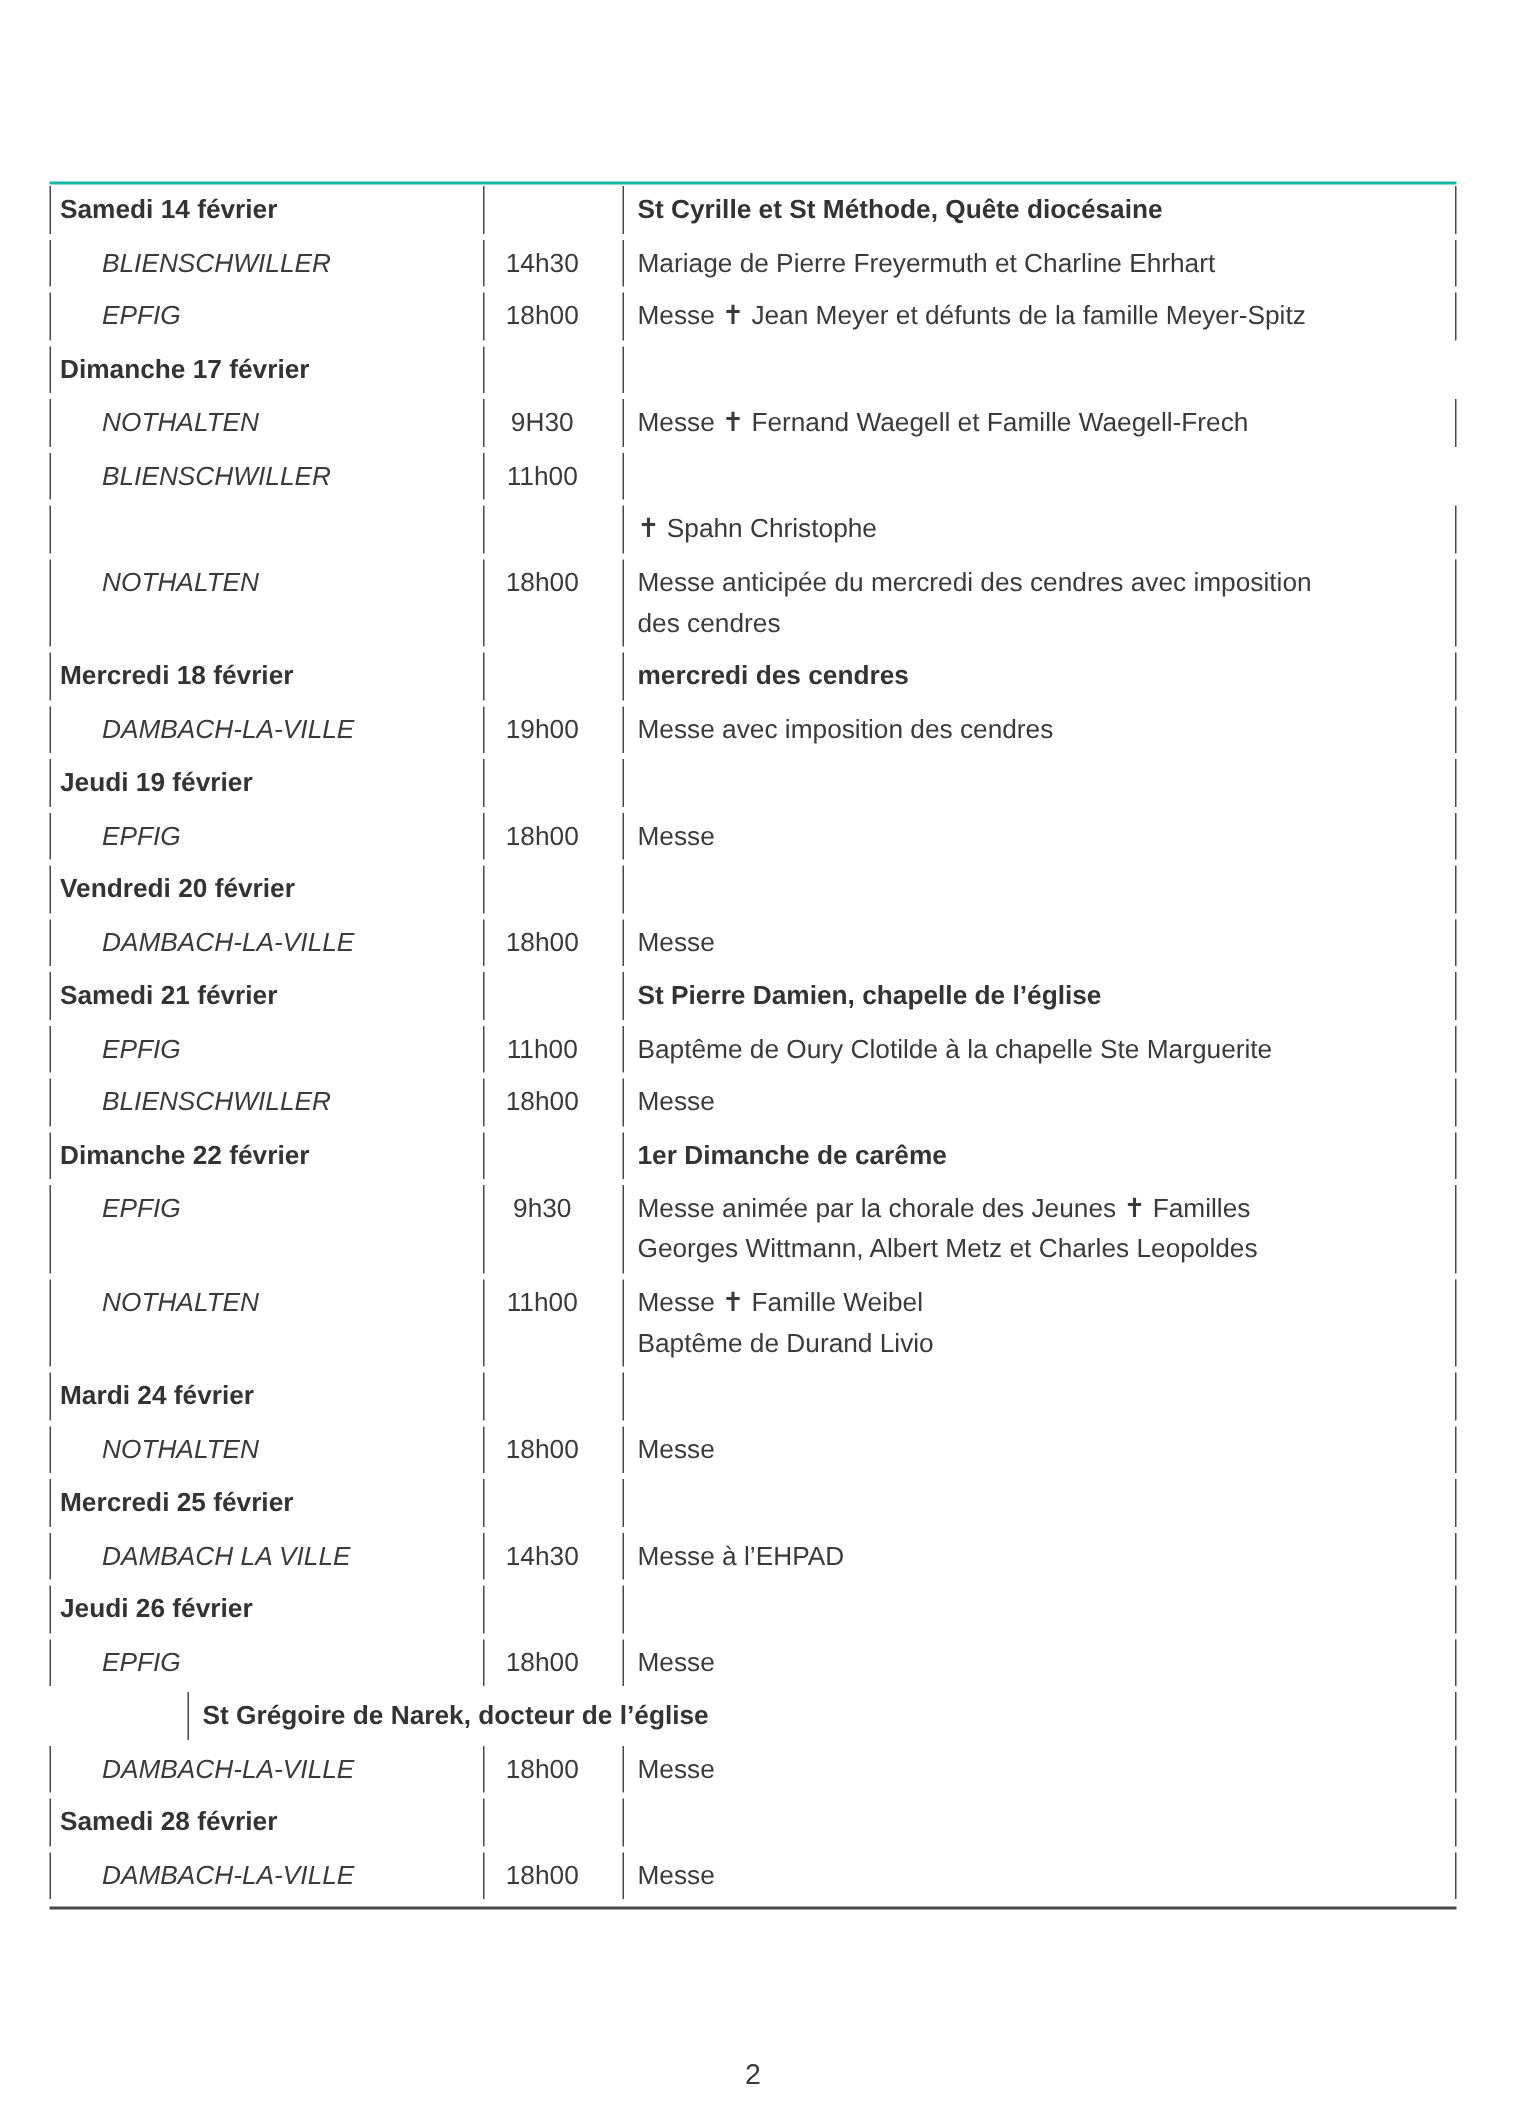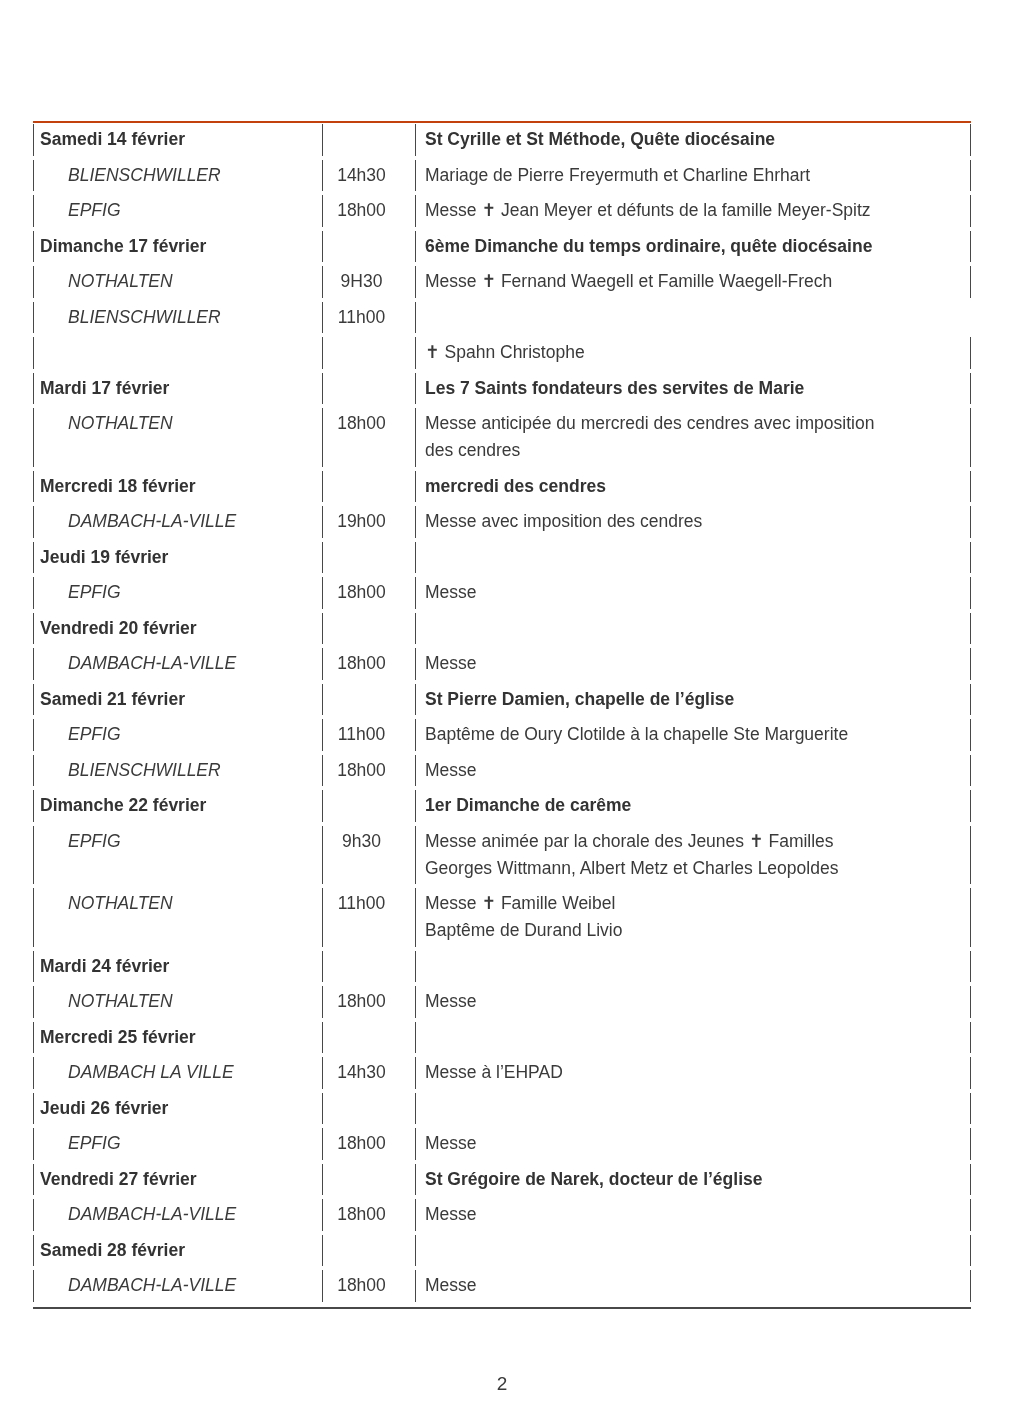--- a/index.html
+++ b/index.html
@@ -13,21 +13,21 @@
     position: relative;
     font-family: "Liberation Sans", "DejaVu Sans", sans-serif;
     color: #3a3a3a;
     overflow: hidden;
   }
   .schedule-table {
     position: absolute;
     left: 33px;
     top: 121px;
     width: 938px;
-    border-top: 2px solid #c2410c;
+    border-top: 2px solid #14b8a6;
     border-bottom: 2px solid #484848;
     box-sizing: border-box;
     padding-top: 1px;
   }
   .t-row {
     display: flex;
     margin-bottom: 4px;
     align-items: stretch;
   }
   .t-row:last-child { margin-bottom: 5px; }
@@ -89,40 +89,34 @@
       <div class="cell c-desc">Mariage de Pierre Freyermuth et Charline Ehrhart</div>
     </div>
     <div class="t-row">
       <div class="cell c-date location">EPFIG</div>
       <div class="cell c-time">18h00</div>
       <div class="cell c-desc">Messe ✝ Jean Meyer et défunts de la famille Meyer-Spitz</div>
     </div>
     <div class="t-row">
       <div class="cell c-date day">Dimanche 17 février</div>
       <div class="cell c-time"></div>
-      <div class="cell c-desc bold">6ème Dimanche du temps ordinaire, quête diocésaine</div>
     </div>
     <div class="t-row">
       <div class="cell c-date location">NOTHALTEN</div>
       <div class="cell c-time">9H30</div>
       <div class="cell c-desc">Messe ✝ Fernand Waegell et Famille Waegell-Frech</div>
     </div>
     <div class="t-row">
       <div class="cell c-date location">BLIENSCHWILLER</div>
       <div class="cell c-time">11h00</div>
     </div>
     <div class="t-row">
       <div class="cell c-date location"></div>
       <div class="cell c-time"></div>
       <div class="cell c-desc">✝ Spahn Christophe</div>
-    </div>
-    <div class="t-row">
-      <div class="cell c-date day">Mardi 17 février</div>
-      <div class="cell c-time"></div>
-      <div class="cell c-desc bold">Les 7 Saints fondateurs des servites de Marie</div>
     </div>
     <div class="t-row">
       <div class="cell c-date location">NOTHALTEN</div>
       <div class="cell c-time">18h00</div>
       <div class="cell c-desc">Messe anticipée du mercredi des cendres avec imposition
 des cendres</div>
     </div>
     <div class="t-row">
       <div class="cell c-date day">Mercredi 18 février</div>
       <div class="cell c-time"></div>
@@ -209,21 +203,20 @@
       <div class="cell c-date day">Jeudi 26 février</div>
       <div class="cell c-time"></div>
       <div class="cell c-desc"></div>
     </div>
     <div class="t-row">
       <div class="cell c-date location">EPFIG</div>
       <div class="cell c-time">18h00</div>
       <div class="cell c-desc">Messe</div>
     </div>
     <div class="t-row">
-      <div class="cell c-date day">Vendredi 27 février</div>
       <div class="cell c-time"></div>
       <div class="cell c-desc bold">St Grégoire de Narek, docteur de l’église</div>
     </div>
     <div class="t-row">
       <div class="cell c-date location">DAMBACH-LA-VILLE</div>
       <div class="cell c-time">18h00</div>
       <div class="cell c-desc">Messe</div>
     </div>
     <div class="t-row">
       <div class="cell c-date day">Samedi 28 février</div>

